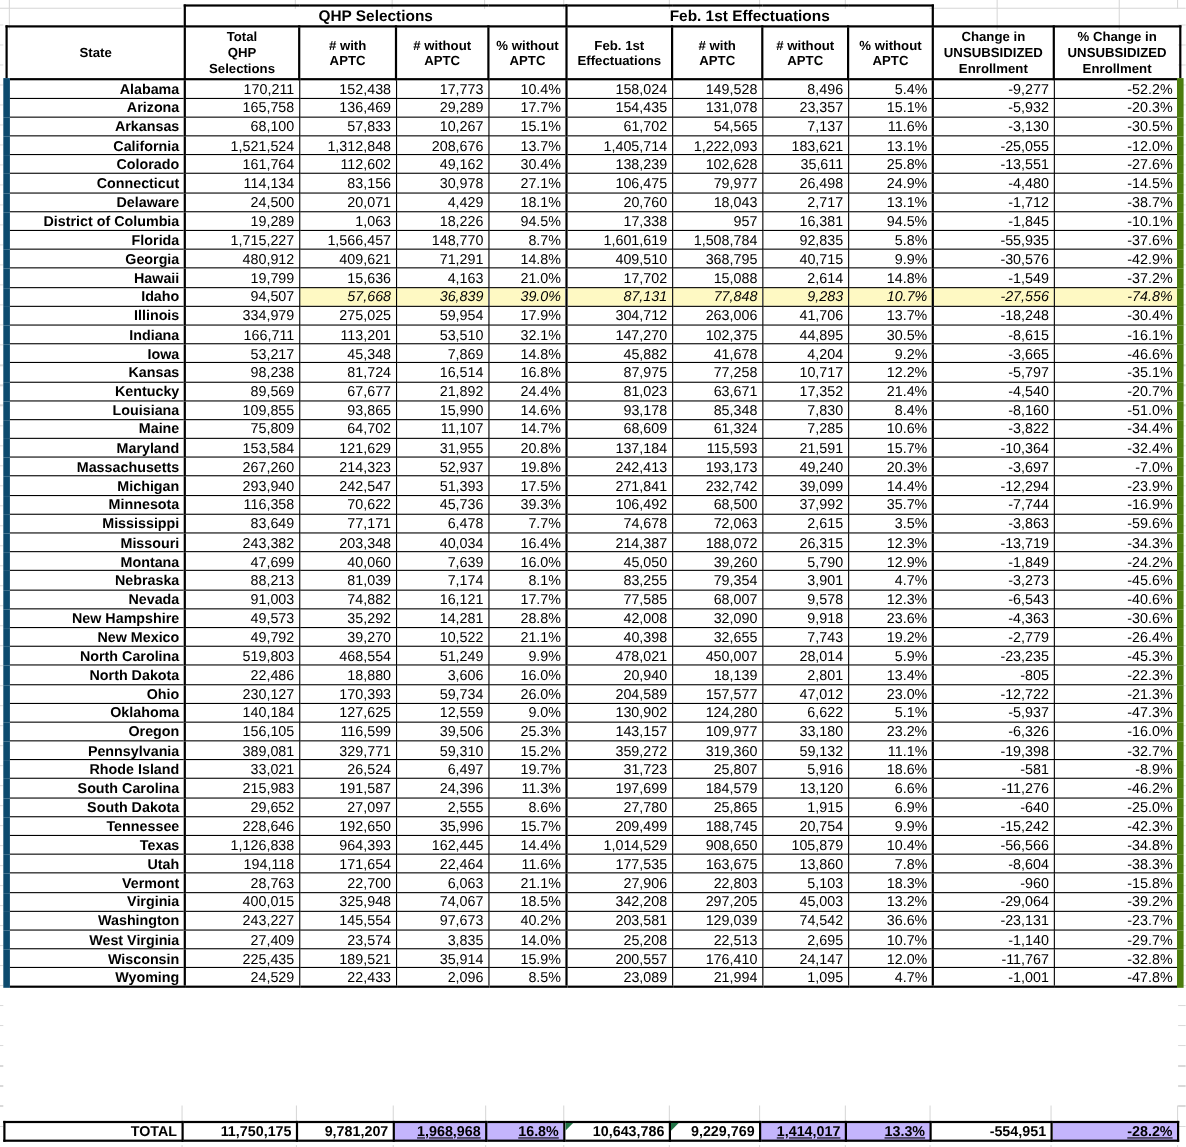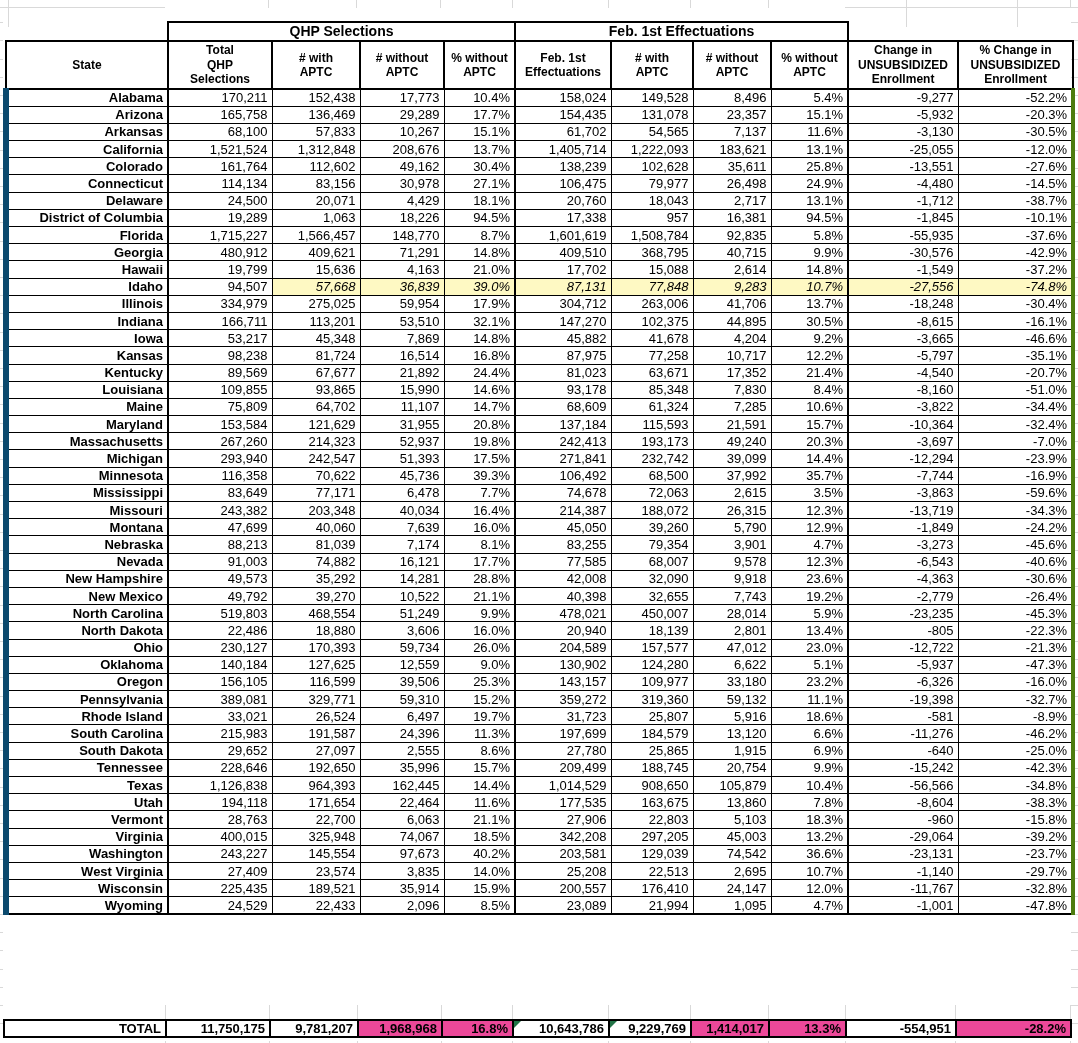--- a/index.html
+++ b/index.html
@@ -1,34 +1,34 @@
 <!DOCTYPE html>
 <html><head>
 <meta charset="utf-8">
 <style>
   html,body{margin:0;padding:0;}
   body{width:1078px;height:1043px;background:#ffffff;font-family:"Liberation Sans",sans-serif;color:#000;}
   .canvas{position:relative;width:1078px;height:1043px;background:#fff;overflow:hidden;}
   .fl{position:absolute;background:#d9d9d9;}
   .rowlines{position:absolute;background-image:repeating-linear-gradient(to bottom,transparent 0,transparent 17.2px,#d9d9d9 17.2px,#d9d9d9 18.2px);background-position:0 -3px;}
   table{border-collapse:collapse;table-layout:fixed;position:absolute;}
-  table.main{left:3px;top:21px;width:1067px;}
+  table.main{left:3px;top:4px;width:1067px;}
   table.main td,table.main th,table.total td{box-sizing:border-box;}
   .blank{border:none;background:transparent;}
   th.grp{border:2px solid #000;font-size:14px;font-weight:bold;text-align:center;height:17px;padding:0;line-height:17px;}
   th.colh{border:2px solid #000;font-size:12px;font-weight:bold;text-align:center;vertical-align:middle;white-space:pre-line;line-height:1.2;height:48px;padding:1px 1px;overflow:hidden;}
   tbody td{border:1px solid #000;height:17.2px;font-size:13px;text-align:right;padding:0 4px;white-space:nowrap;overflow:hidden;}
   tbody td.state{font-weight:bold;border-left:6px solid #0c4a6e;}
   tbody td.sec{border-left:2px solid #000;}
-  tbody td:last-child{border-right:4px solid #4d7c0f;}
+  tbody td:last-child{border-right:6px solid #4d7c0f;}
   tbody tr:last-child td{border-bottom:2px solid #000;}
   tbody td.hl{background:#fef9c3;font-style:italic;}
   table.total{left:3px;top:1019px;width:1067px;}
   table.total td{border:2px solid #000;height:17px;font-size:13px;font-weight:bold;text-align:right;padding:0 4px;white-space:nowrap;overflow:hidden;}
-  table.total td.yellow{background:#ec4899;}
+  table.total td.yellow{background:#c4b5fd;text-decoration:underline;}
   table.total td.tri{position:relative;}
   table.total td.tri::before{content:"";position:absolute;left:0;top:0;width:0;height:0;border-top:7px solid #217346;border-right:7px solid transparent;}
 </style>
 </head>
 <body>
 
 <div class="canvas">
 
   <div id="gridlayer">
       <div class="fl" style="left: 0px; top: 7px; width: 165px; height: 1px;"></div>

